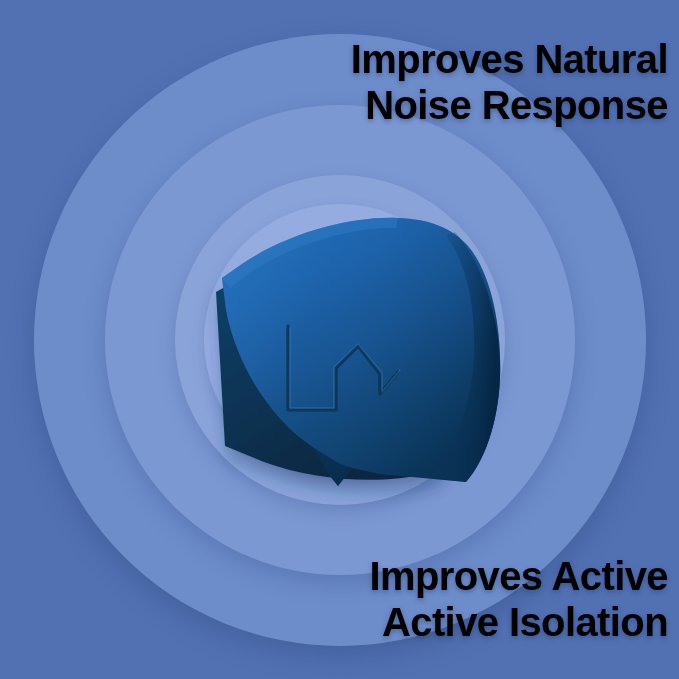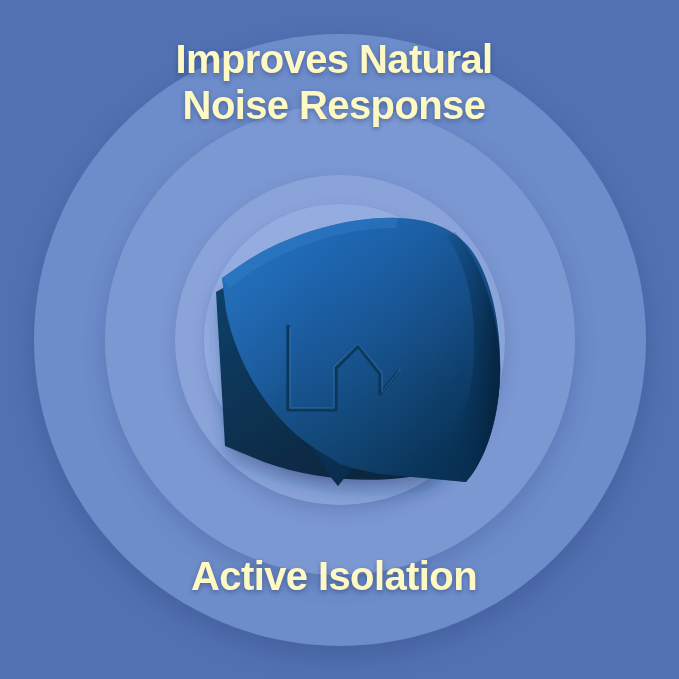--- a/index.html
+++ b/index.html
@@ -57,22 +57,22 @@
     top: 0;
     width: 679px;
     height: 679px;
   }
 
   
   .headline {
     position: absolute;
     left: 0;
     width: 668px;
-    text-align: center;
-    color: #fef9c3;
+    text-align: right;
+    color: #000000;
     font-weight: bold;
     font-size: 40px;
     line-height: 46px;
     letter-spacing: -0.6px;
     text-shadow: 0 2px 5px rgba(30, 50, 100, 0.45);
   }
   #headline-top { top: 36px; }
   #headline-bottom { top: 553px; }
   .headline-line { display: block; }
 </style>
@@ -177,16 +177,17 @@
                L 358 344 L 382 373 L 382 392 L 400 370" fill="none" stroke="#4b93d6" stroke-opacity="0.30" stroke-width="1.6" stroke-linejoin="round" stroke-linecap="round"></path>
     </g>
   </svg>
 
   <div class="headline" id="headline-top">
     <span class="headline-line">Improves Natural</span>
     <span class="headline-line">Noise Response</span>
   </div>
 
   <div class="headline" id="headline-bottom">
+    <span class="headline-line">Improves Active</span>
     <span class="headline-line">Active Isolation</span>
   </div>
 
 </div>
 
 </body></html>

